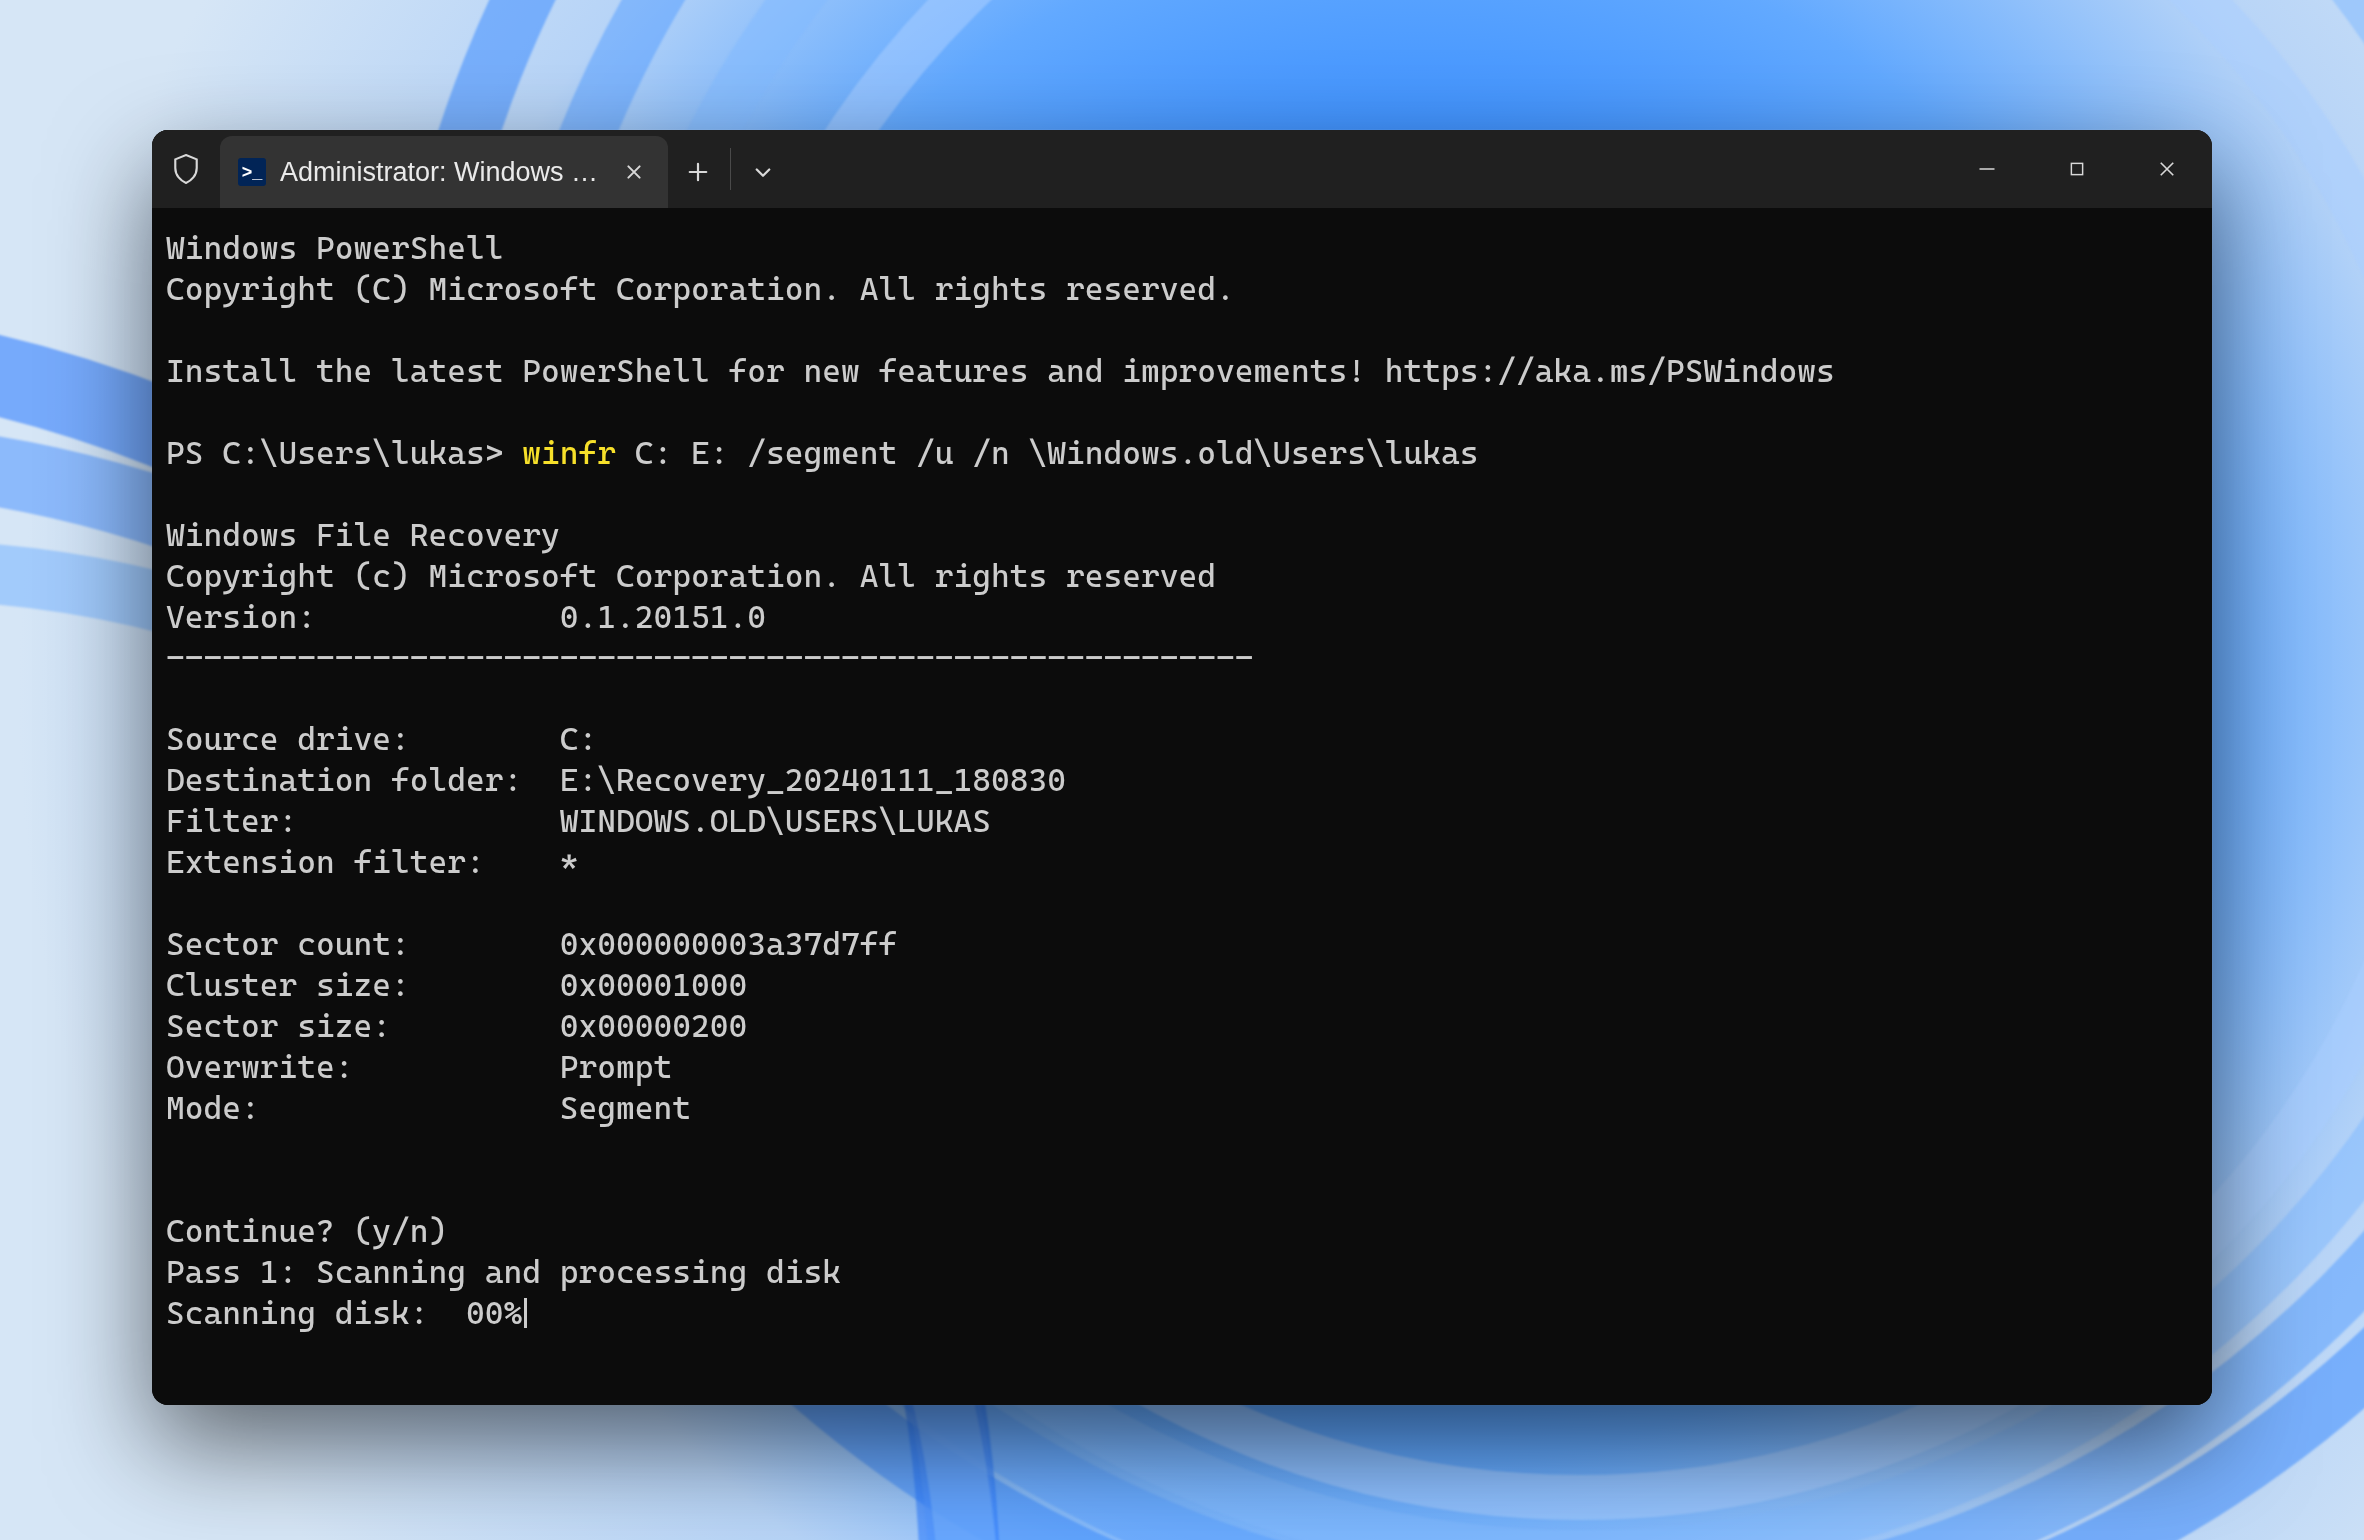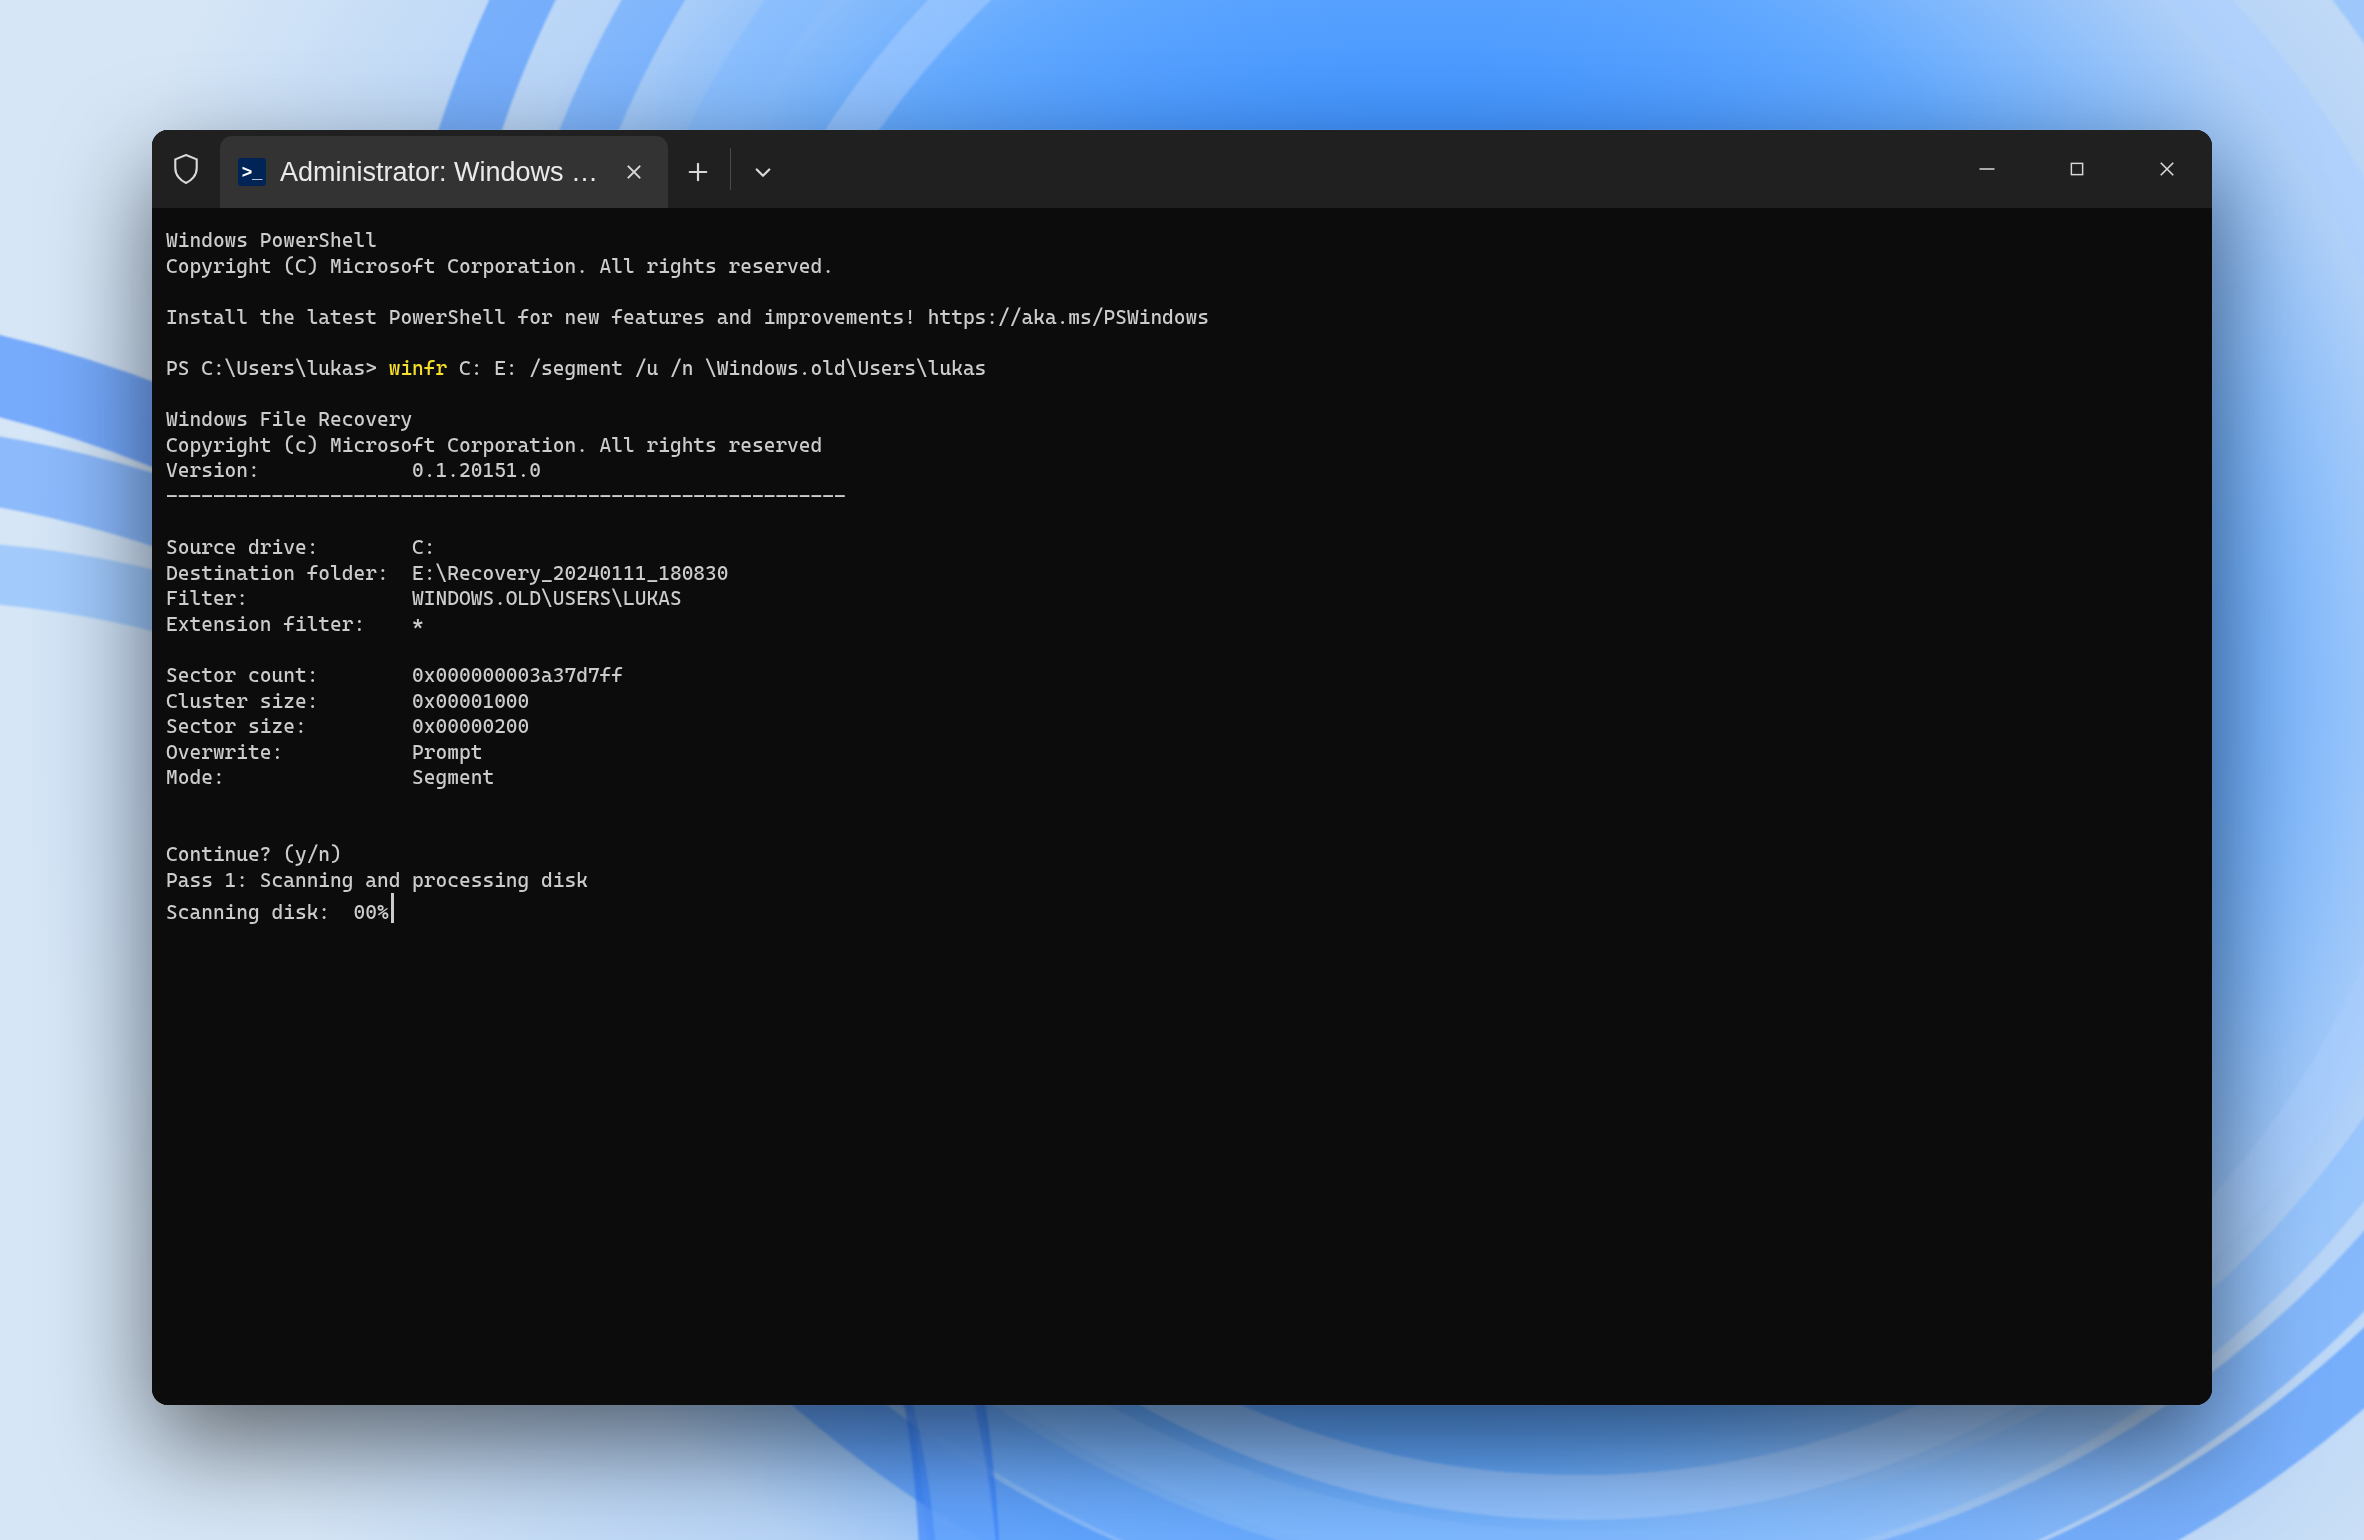--- a/index.html
+++ b/index.html
@@ -102,21 +102,21 @@
     color:#d8d8d8;
   }
   .terminal {
     flex:1;
     background:#0c0c0c;
     padding: 20px 14px;
     overflow:hidden;
   }
   pre.out {
     font-family: "Cascadia Mono", "Consolas", monospace;
-    font-size: 20px;
+    font-size: 32px;
     line-height: 1.28;
     color:#cccccc;
     white-space: pre;
   }
   .cmd-highlight { color:#f7e02a; }
   .cursor {
     display:inline-block; width:3px; height:30px; background:#cccccc;
     vertical-align:-4px; margin-left:2px;
   }
 </style>

